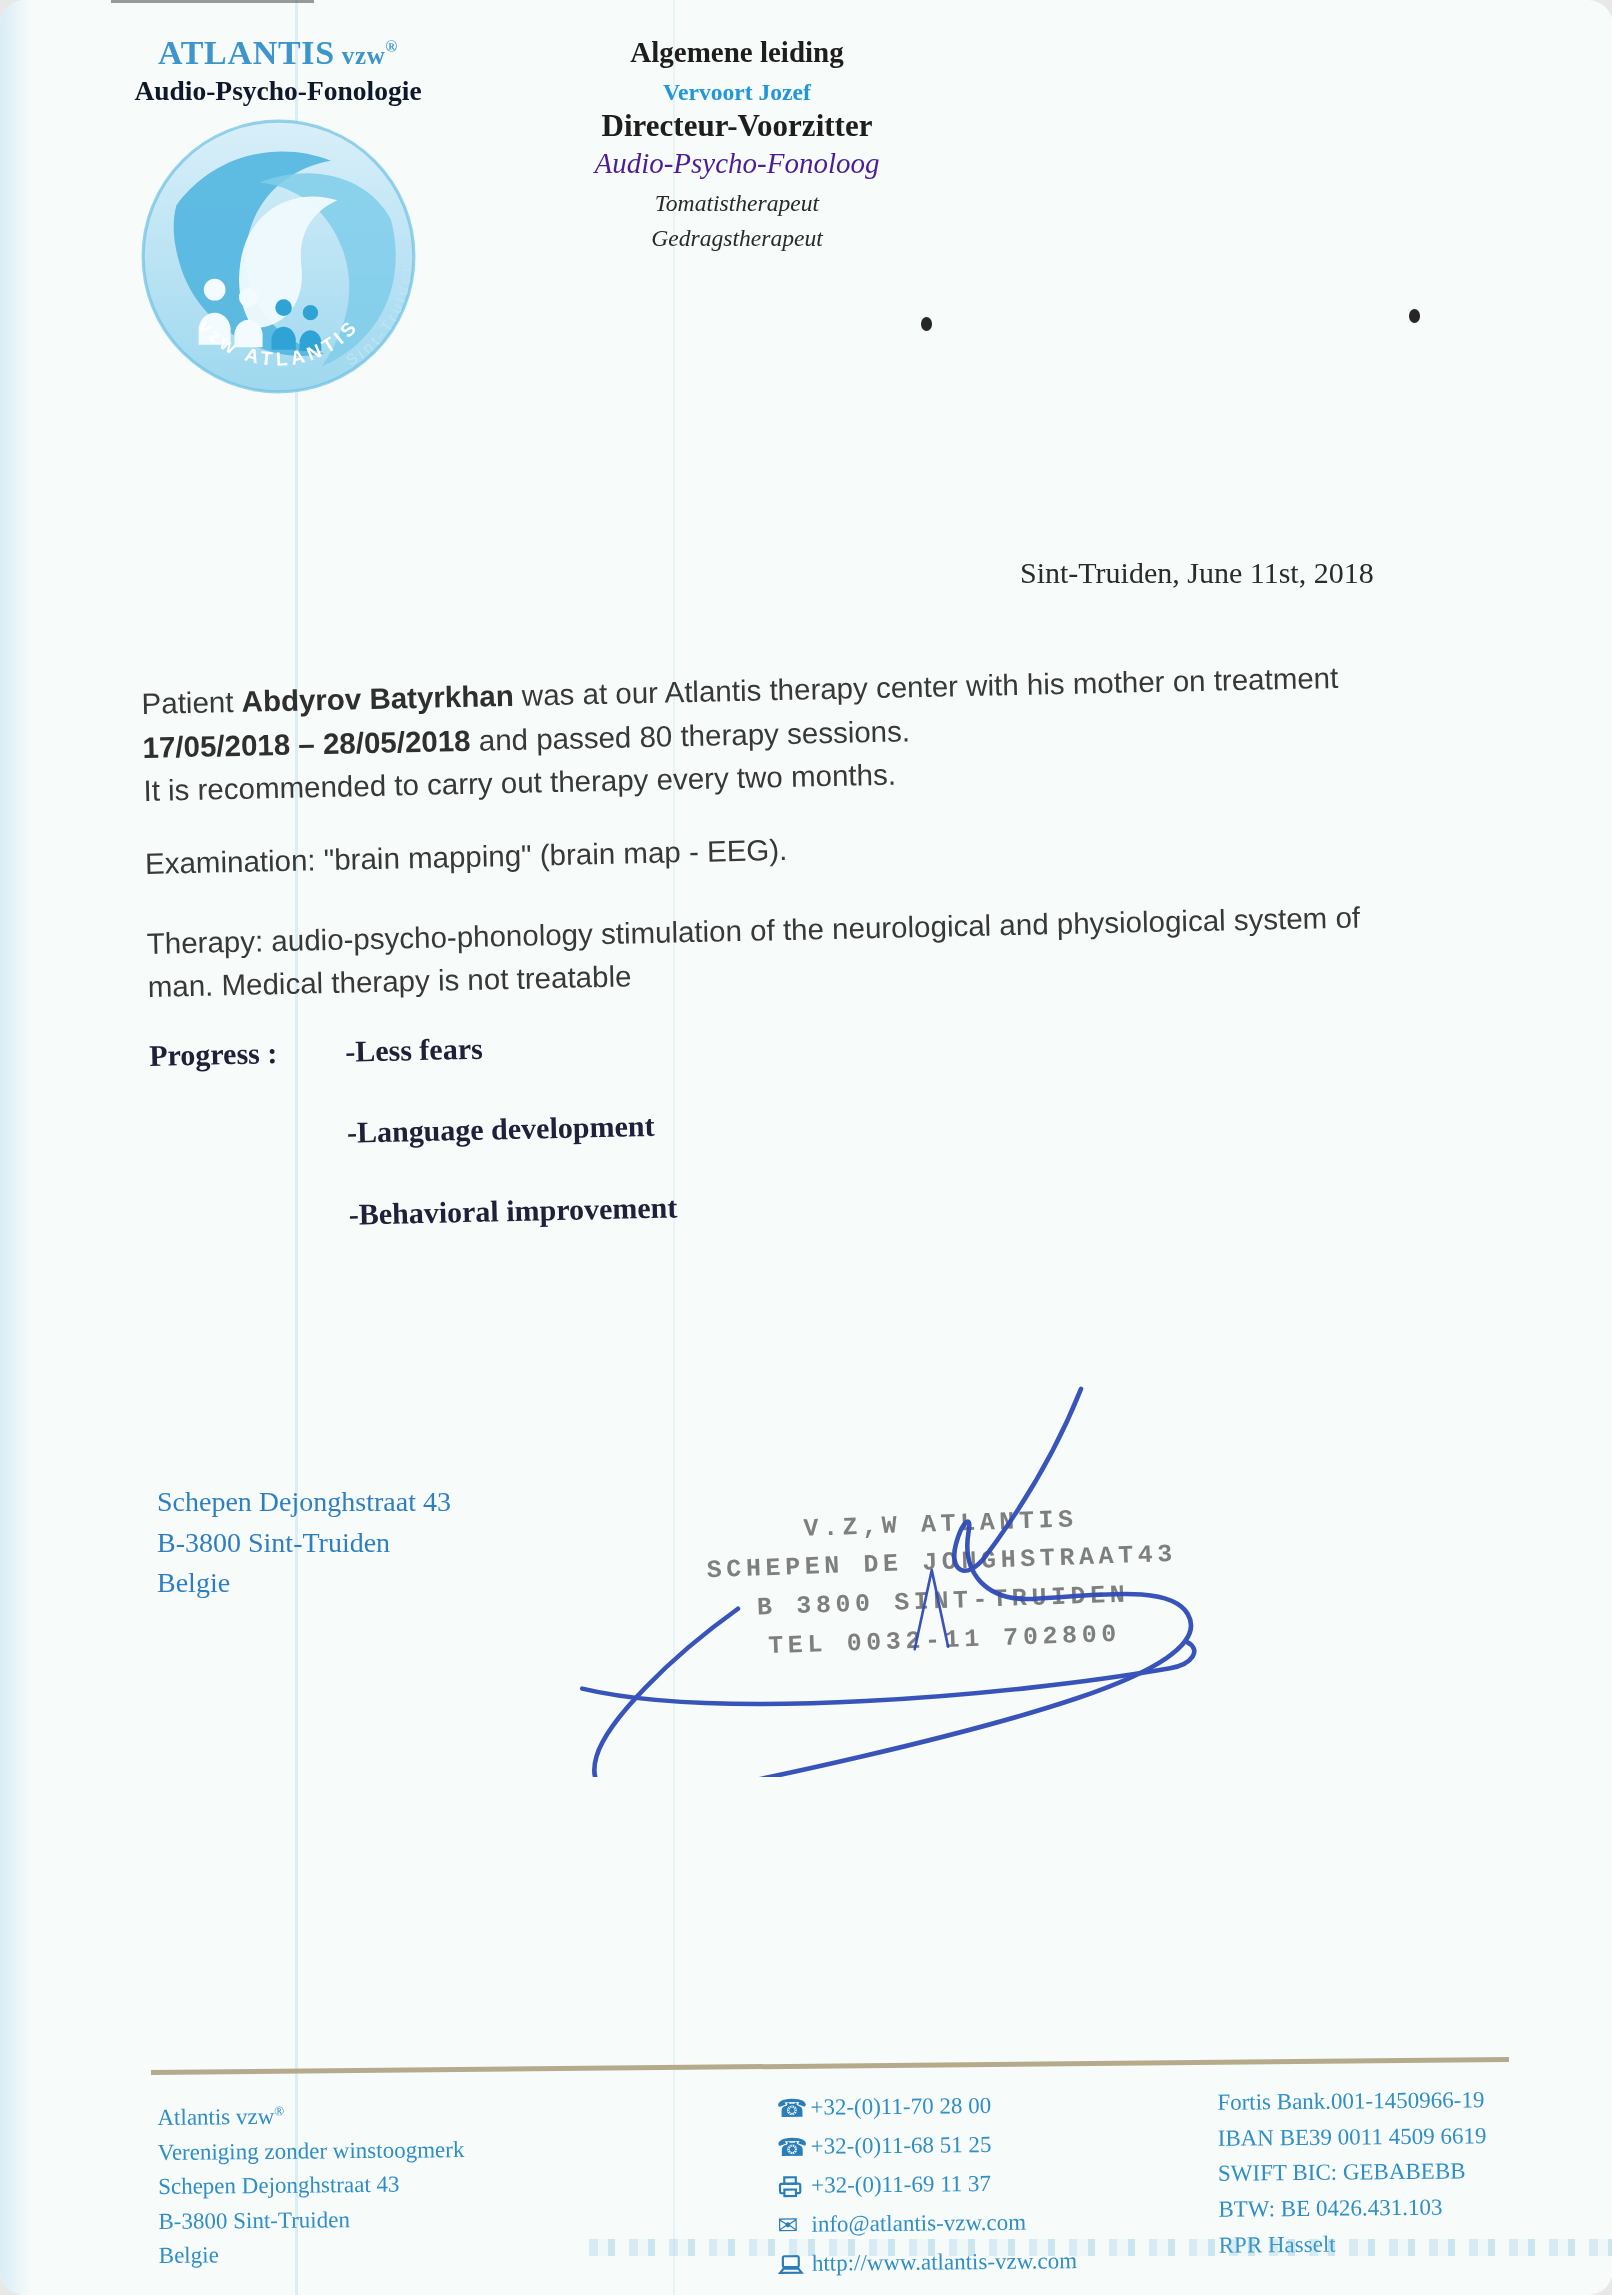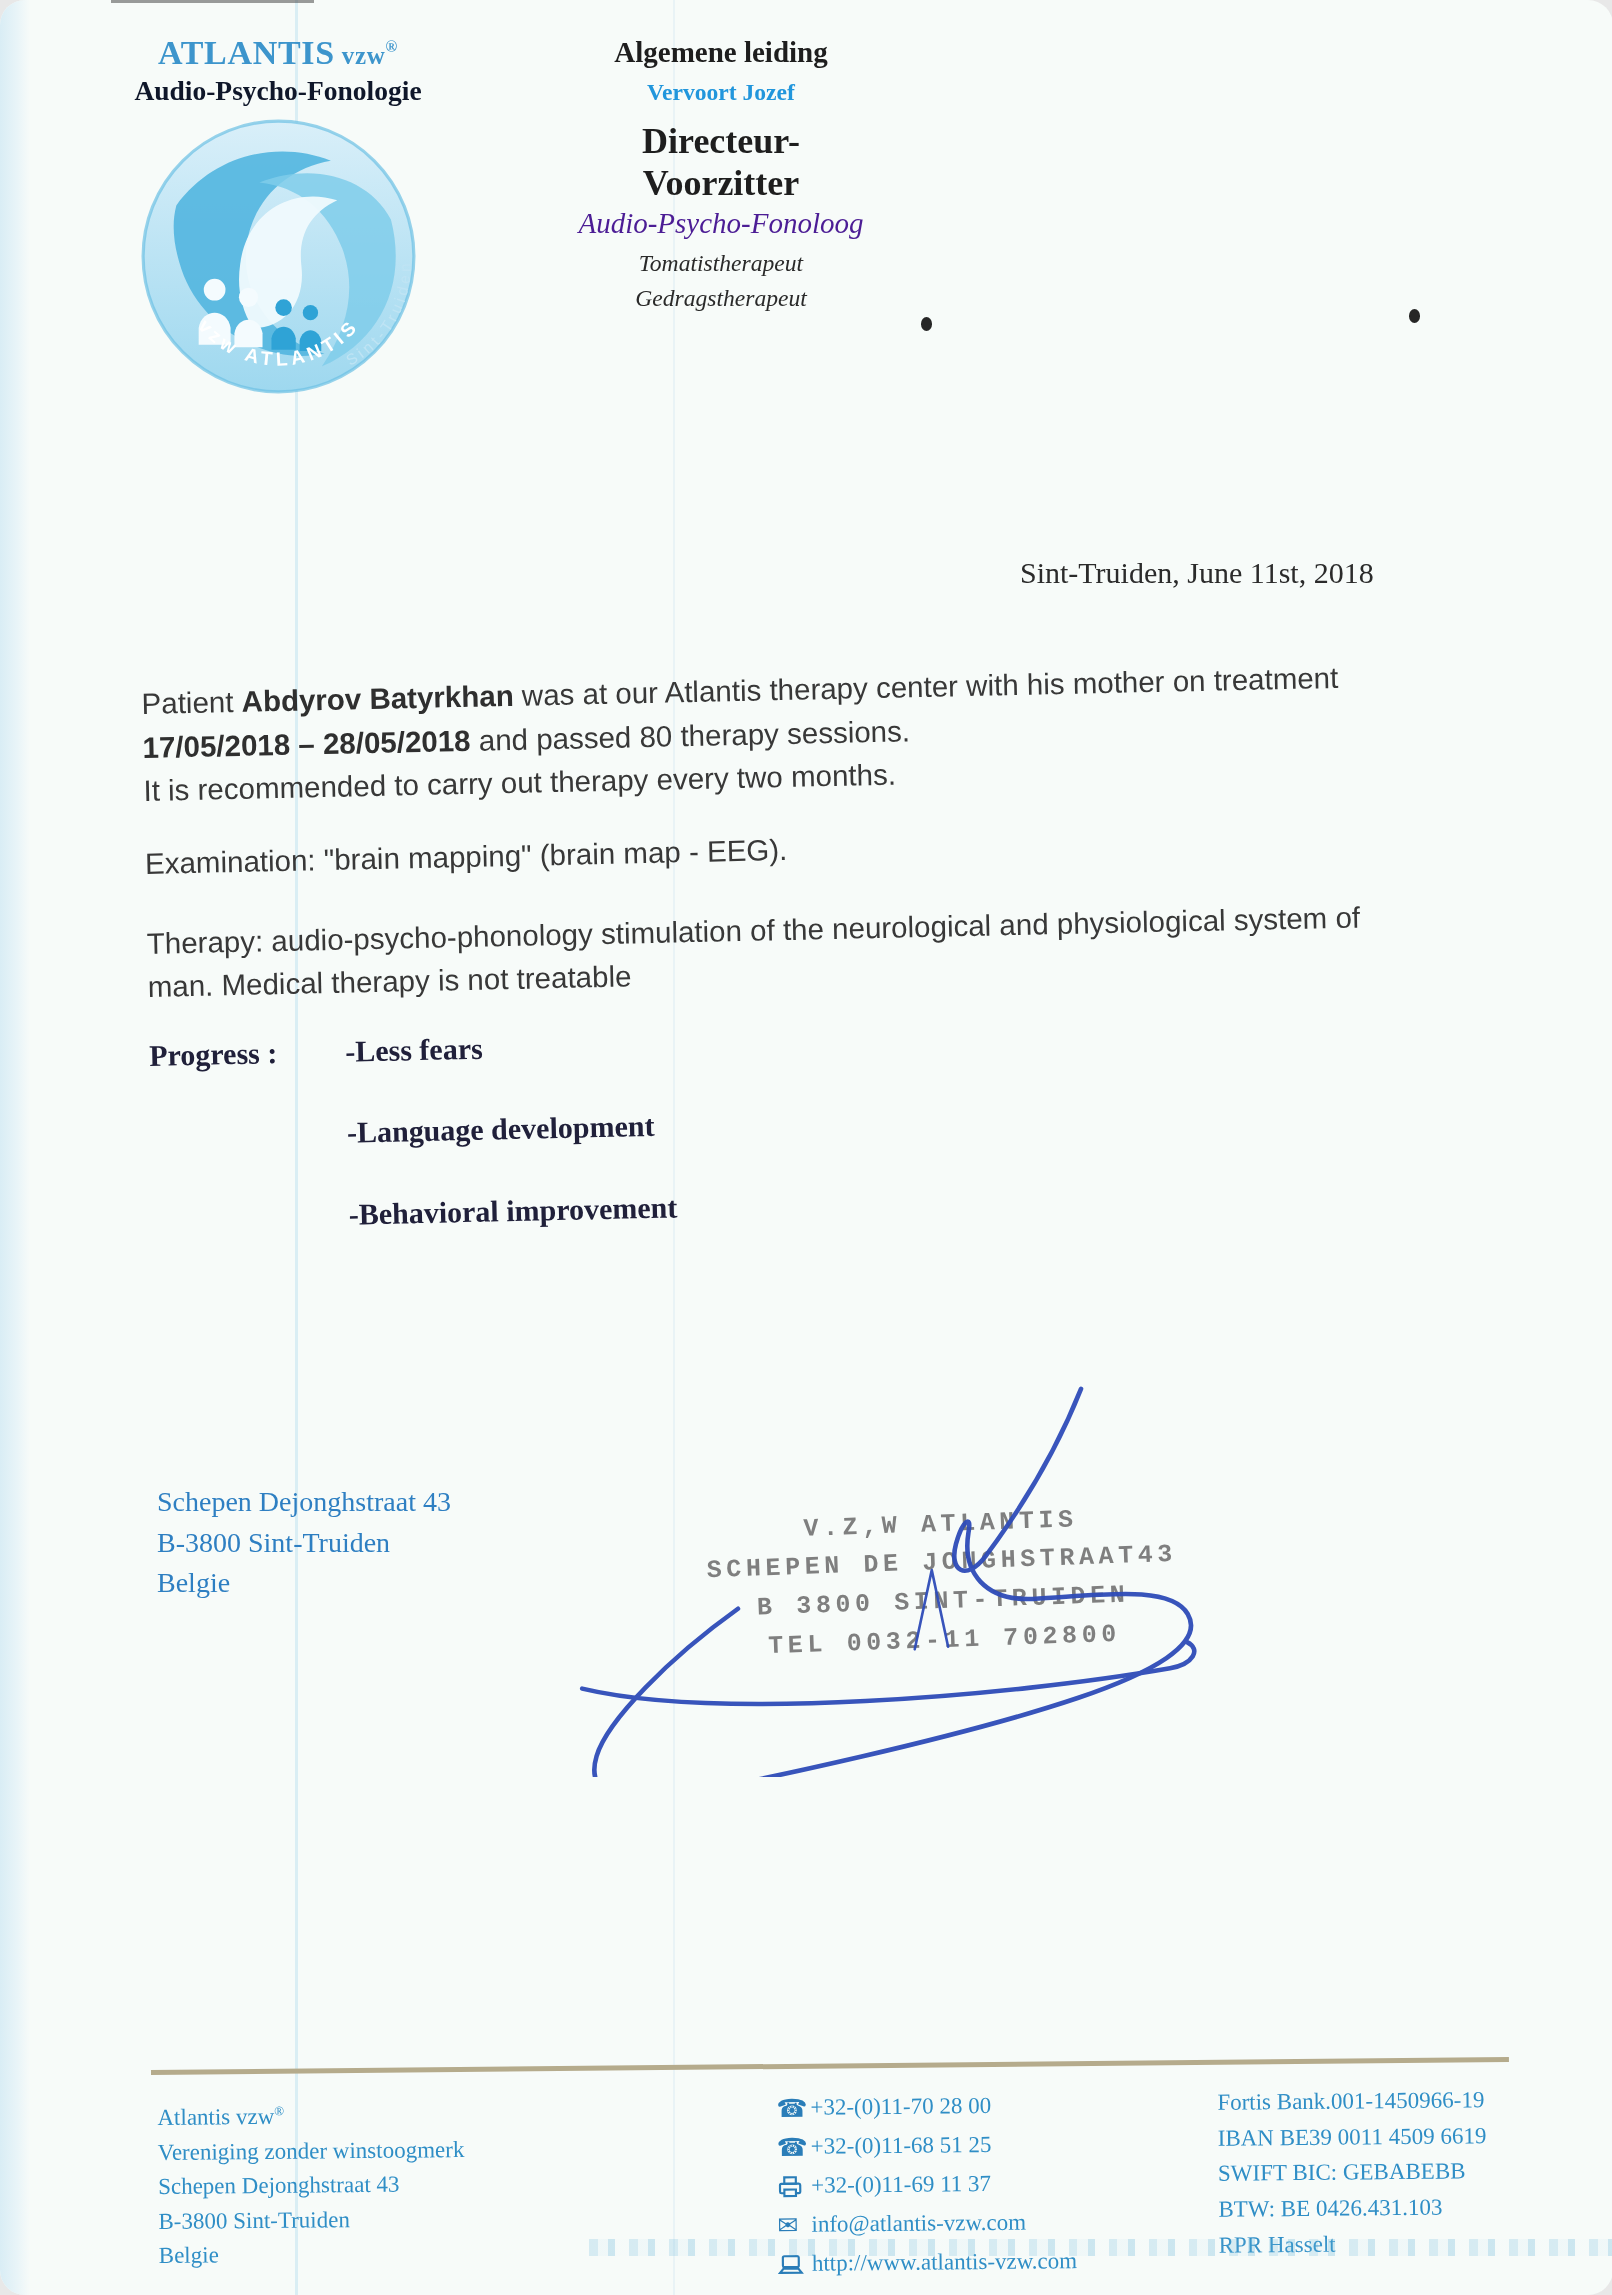--- a/index.html
+++ b/index.html
@@ -19,25 +19,25 @@
 
   
   .logo-block{position:absolute;left:121px;top:34px;width:314px;text-align:center;}
   .org-name{font-weight:bold;font-size:34px;color:#3d95cc;letter-spacing:0.7px;}
   .org-name .suffix{font-size:25px;}
   .org-name sup{font-size:15.7px;vertical-align:super;}
   .org-subtitle{font-weight:bold;font-size:27.5px;color:#0f172a;margin-top:2.6px;}
   .logo-svg{margin-top:9.2px;}
   .tagline{position:absolute;left:121px;top:433px;width:334px;text-align:center;
            color:#3f9ad0;font-size:26px;line-height:1.38;}
-  .center-head{position:absolute;left:567px;top:36px;width:308px;text-align:center;}
+  .center-head{position:absolute;left:583px;top:36px;width:308px;text-align:center;}
   .right-head{position:absolute;left:1054px;top:26px;width:353px;text-align:center;}
   .h-title{font-weight:bold;font-size:29px;color:#1e1e1e;}
   .h-name{font-weight:bold;font-size:23.6px;color:#2196dc;margin-top:10px;}
-  .h-big{font-weight:bold;font-size:36px;color:#1e1e1e;margin-top:14px;}
+  .h-big{font-weight:bold;font-size:31px;color:#1e1e1e;margin-top:2px;}
   .h-italic{font-style:italic;font-size:29px;color:#4c1d95;margin-top:2.6px;}
   .h-italic-sm{font-style:italic;font-size:23.6px;color:#2a2a2a;margin-top:10.5px;}
   .h-italic-sm2{font-style:italic;font-size:23.6px;color:#2a2a2a;margin-top:8px;}
   .rh-title{font-weight:bold;font-size:27.5px;color:#1e1e1e;padding-top:3.3px;}
   .rh-role{font-weight:bold;font-size:30px;color:#1e1e1e;margin-top:35px;}
   .rh-spec{font-style:italic;font-size:29px;color:#2a2a2a;margin-top:5.2px;}
   .rh-name{font-weight:bold;font-size:23.6px;color:#2196dc;margin-top:9.2px;}
   .rh-extra{font-style:italic;font-size:23.6px;color:#2a2a2a;margin-top:3.9px;}
 
   .dateline{position:absolute;left:1020px;top:556px;font-size:30px;color:#2b2b2b;}

